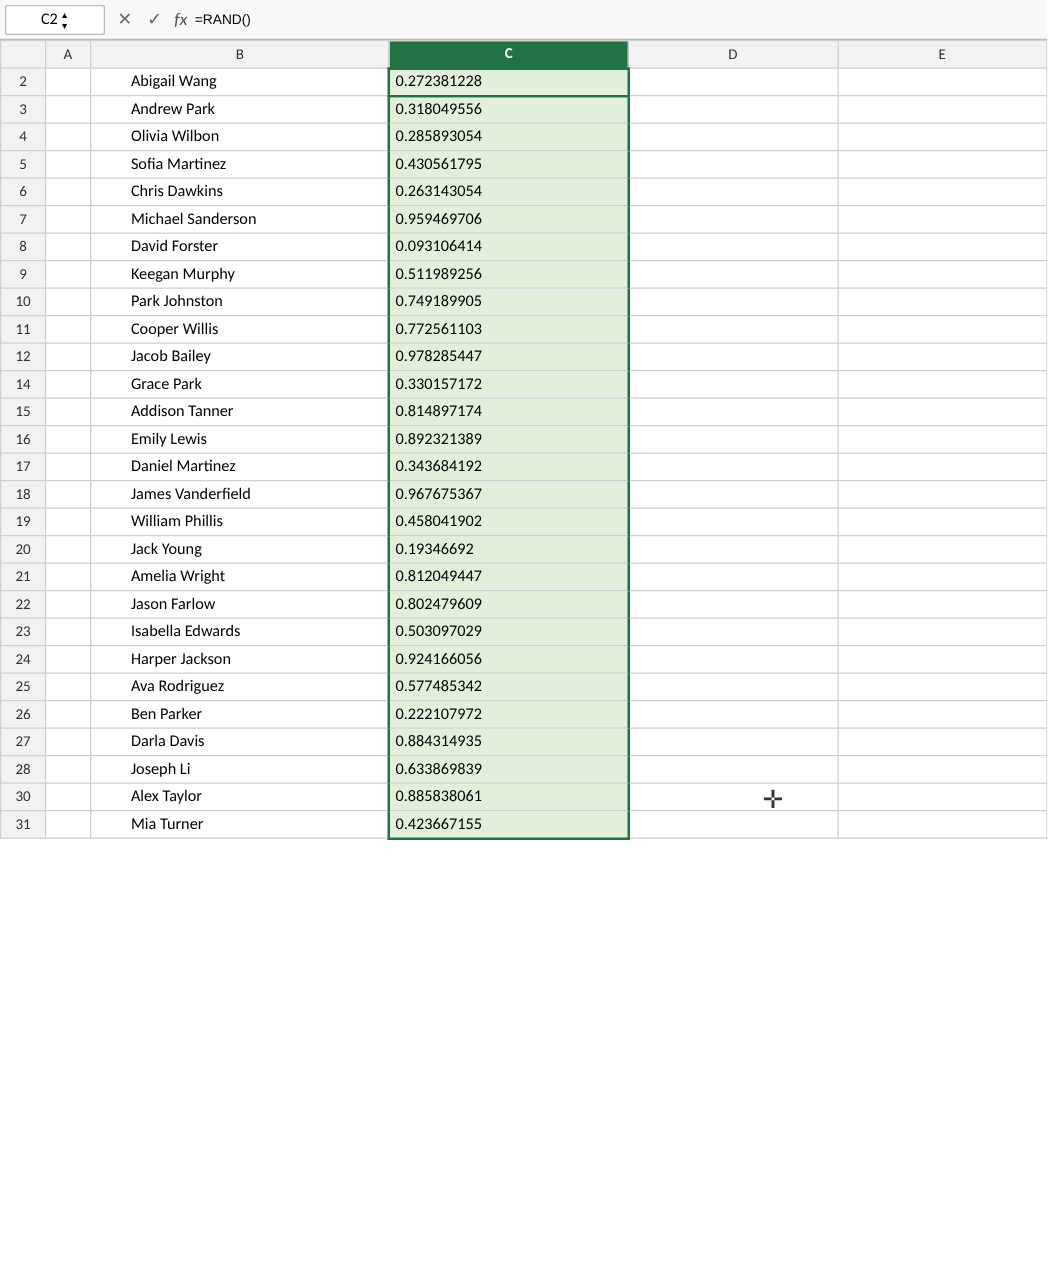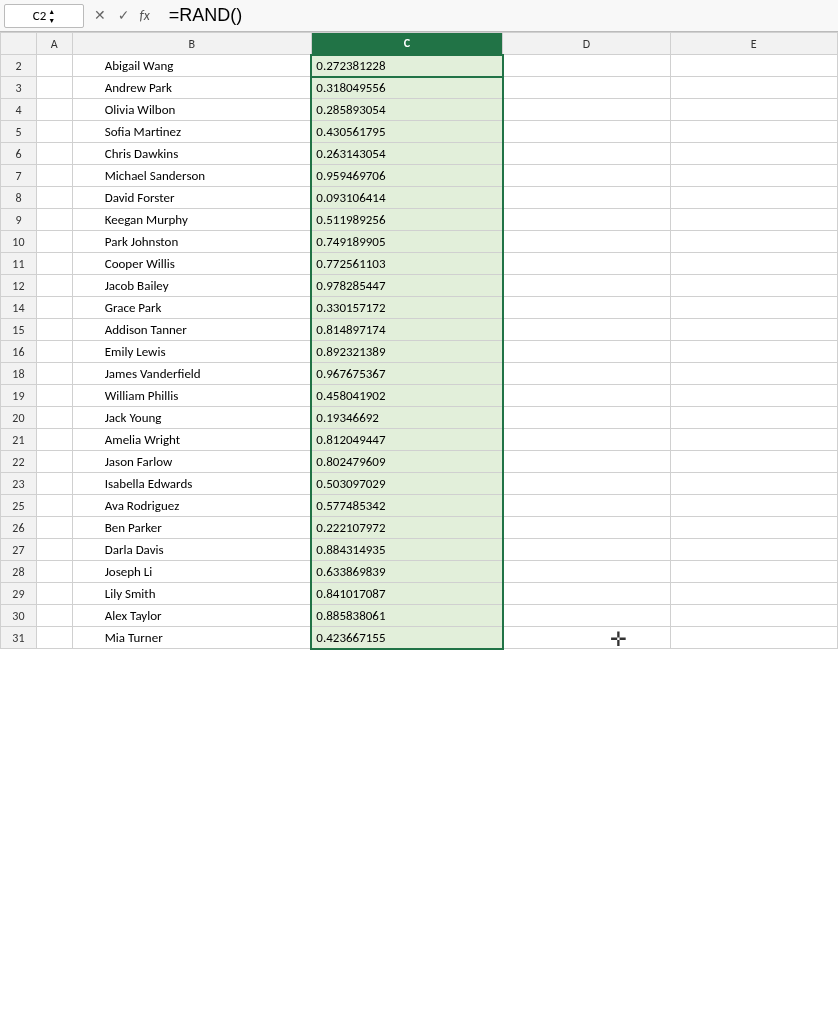--- a/index.html
+++ b/index.html
@@ -51,29 +51,29 @@
 
     .formula-icon {
       cursor: pointer;
       padding: 2px 4px;
       color: #666;
     }
 
     .fx-label {
       font-style: italic;
       color: #555;
-      margin-right: 19px;
+      margin-right: 6px;
       font-size: 14px;
     }
 
     .formula-input {
       flex: 1;
       border: none;
       outline: none;
-      font-size: 18px;
+      font-size: 11px;
       background: transparent;
     }
 
     .spreadsheet {
       overflow: auto;
     }
 
     table {
       border-collapse: collapse;
       width: 100%;
@@ -311,20 +311,28 @@
           </tr>
           <tr>
             <td class="row-num">16</td>
             <td class="cell cell-a"></td>
             <td class="cell cell-b">Emily Lewis</td>
             <td class="cell cell-c selected-col">0.892321389</td>
             <td class="cell cell-d"></td>
             <td class="cell cell-e"></td>
           </tr>
           <tr>
+            <td class="row-num">17</td>
+            <td class="cell cell-a"></td>
+            <td class="cell cell-b">Daniel Martinez</td>
+            <td class="cell cell-c selected-col">0.343684192</td>
+            <td class="cell cell-d"></td>
+            <td class="cell cell-e"></td>
+          </tr>
+          <tr>
             <td class="row-num">18</td>
             <td class="cell cell-a"></td>
             <td class="cell cell-b">James Vanderfield</td>
             <td class="cell cell-c selected-col">0.967675367</td>
             <td class="cell cell-d"></td>
             <td class="cell cell-e"></td>
           </tr>
           <tr>
             <td class="row-num">19</td>
             <td class="cell cell-a"></td>
@@ -359,20 +367,28 @@
           </tr>
           <tr>
             <td class="row-num">23</td>
             <td class="cell cell-a"></td>
             <td class="cell cell-b">Isabella Edwards</td>
             <td class="cell cell-c selected-col">0.503097029</td>
             <td class="cell cell-d"></td>
             <td class="cell cell-e"></td>
           </tr>
           <tr>
+            <td class="row-num">24</td>
+            <td class="cell cell-a"></td>
+            <td class="cell cell-b">Harper Jackson</td>
+            <td class="cell cell-c selected-col">0.924166056</td>
+            <td class="cell cell-d"></td>
+            <td class="cell cell-e"></td>
+          </tr>
+          <tr>
             <td class="row-num">25</td>
             <td class="cell cell-a"></td>
             <td class="cell cell-b">Ava Rodriguez</td>
             <td class="cell cell-c selected-col">0.577485342</td>
             <td class="cell cell-d"></td>
             <td class="cell cell-e"></td>
           </tr>
           <tr>
             <td class="row-num">26</td>
             <td class="cell cell-a"></td>
@@ -387,28 +403,20 @@
             <td class="cell cell-b">Darla Davis</td>
             <td class="cell cell-c selected-col">0.884314935</td>
             <td class="cell cell-d"></td>
             <td class="cell cell-e"></td>
           </tr>
           <tr>
             <td class="row-num">28</td>
             <td class="cell cell-a"></td>
             <td class="cell cell-b">Joseph Li</td>
             <td class="cell cell-c selected-col">0.633869839</td>
-            <td class="cell cell-d"></td>
-            <td class="cell cell-e"></td>
-          </tr>
-          <tr>
-            <td class="row-num">29</td>
-            <td class="cell cell-a"></td>
-            <td class="cell cell-b">Lily Smith</td>
-            <td class="cell cell-c selected-col">0.841017087</td>
             <td class="cell cell-d"></td>
             <td class="cell cell-e"></td>
           </tr>
           <tr>
             <td class="row-num">30</td>
             <td class="cell cell-a"></td>
             <td class="cell cell-b">Alex Taylor</td>
             <td class="cell cell-c selected-col">0.885838061</td>
             <td class="cell cell-d"></td>
             <td class="cell cell-e"></td>

